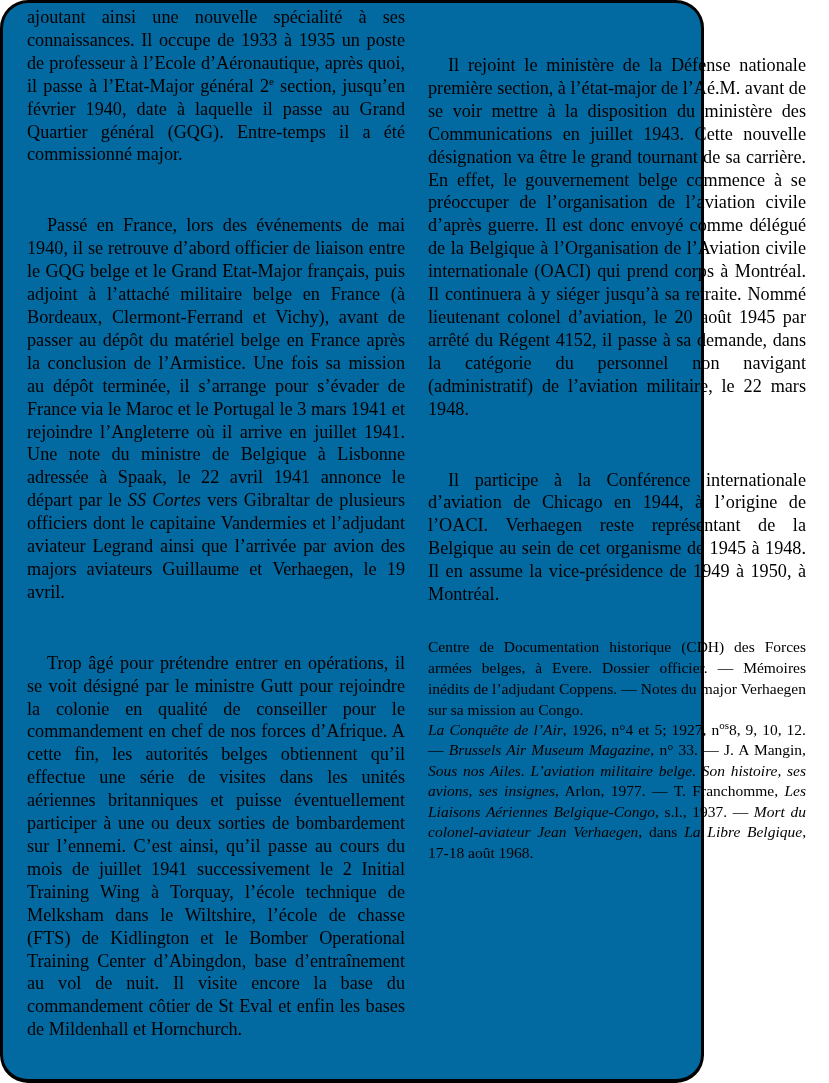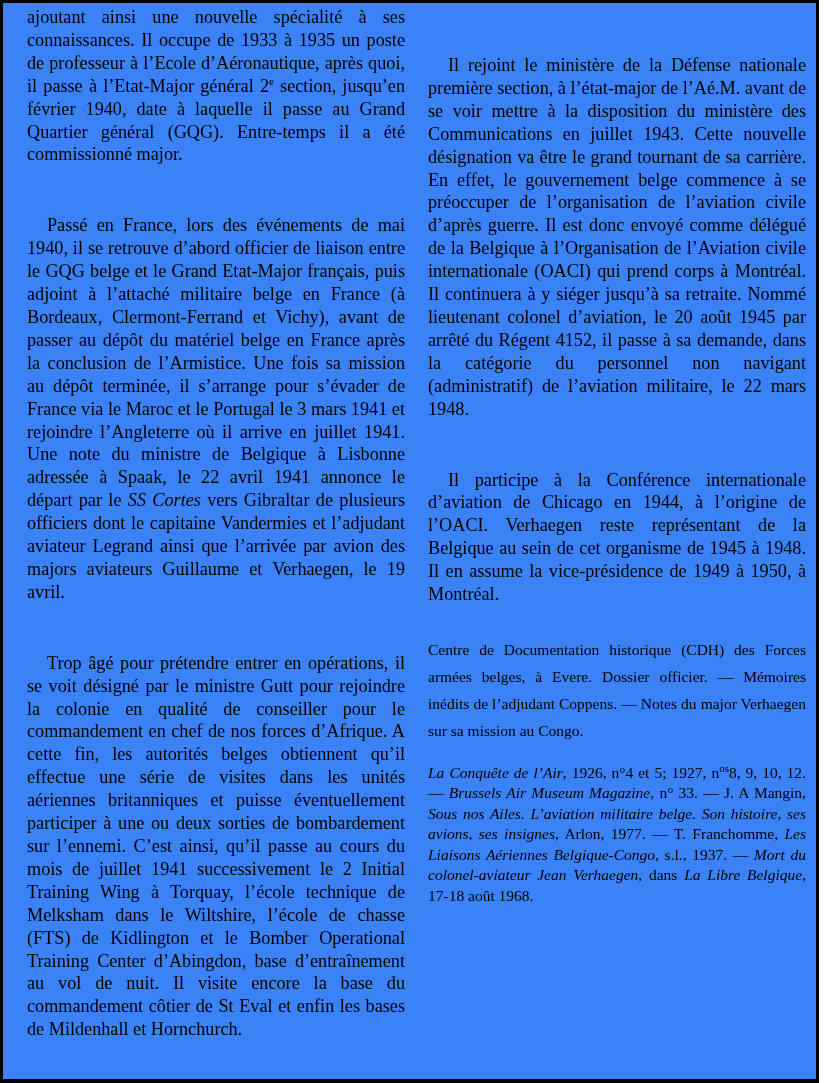--- a/index.html
+++ b/index.html
@@ -1,49 +1,49 @@
 <!DOCTYPE html>
 <html><head>
 <meta charset="utf-8">
 <style>
   html, body { margin: 0; padding: 0; background: #ffffff; }
   body { width: 829px; height: 1083px; overflow: hidden; }
   .page {
     position: relative;
-    width: 819px; height: 1083px;
+    width: 704px; height: 1083px;
     box-sizing: border-box;
     border-top: 3px solid #000;
     border-left: 3px solid #000;
     border-right: 3px solid #000;
     border-bottom: 4px solid #000;
-    background: #3b82f6;
+    background: #0369a1;
     font-family: "Liberation Serif", "DejaVu Serif", serif;
     color: #000;
+    border-radius: 28px;
   }
   .col {
     position: absolute;
     top: 3px;
     width: 378px;
     font-size: 18.2px;
     line-height: 22.9px;
     text-align: justify;
   }
   .col.left { left: 24px; }
   .col.right { left: 425px; }
   .col p { margin: 0; text-indent: 0; }
   .col p.indent { text-indent: 20px; margin-top: 48px; }
   .sup { font-size: 11px; vertical-align: super; line-height: 0; }
   .sources {
     margin-top: 30px;
     font-size: 15.5px;
-    line-height: 27px;
+    line-height: 21px;
     text-align: justify;
   }
   .biblio {
-    margin-top: 19px;
     font-size: 15.5px;
     line-height: 20.5px;
     text-align: justify;
     font-family: Liberation Serif, serif;
   }
   .biblio i { font-style: italic; }
   i { }
 </style>
 </head>
 <body>

